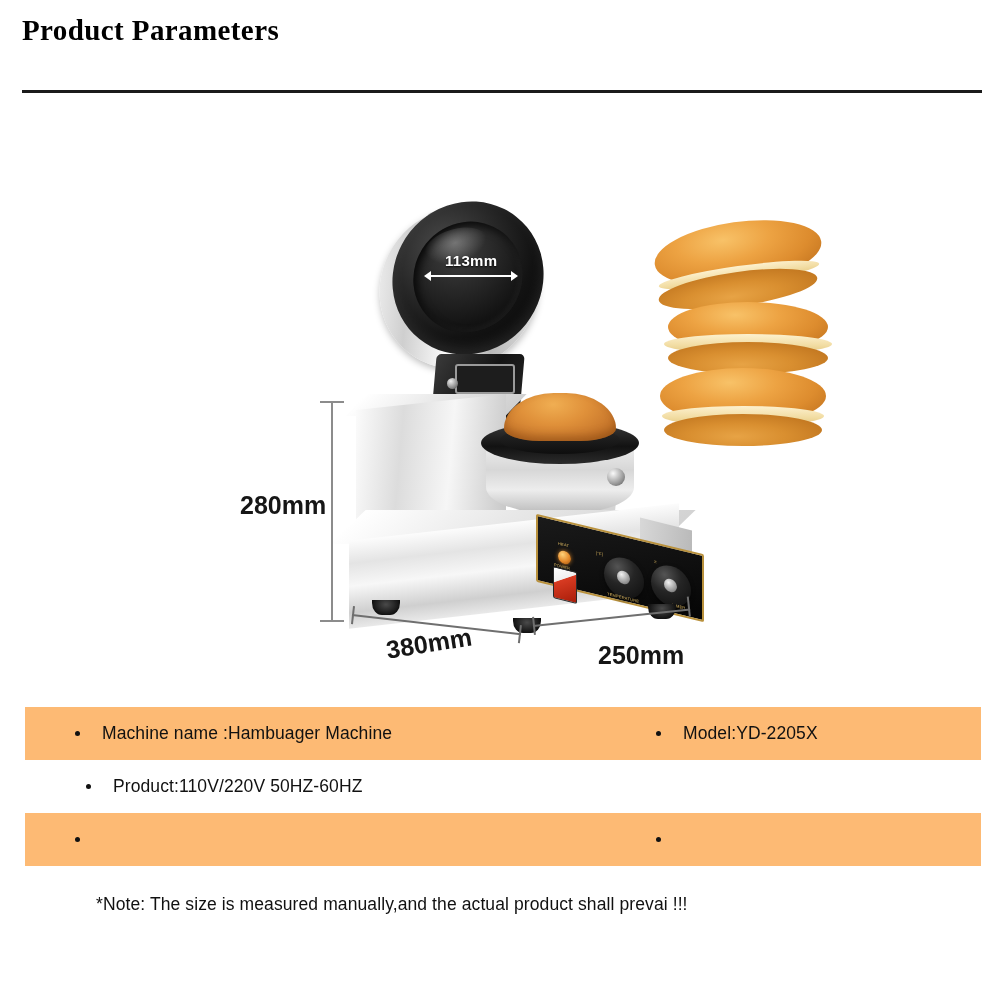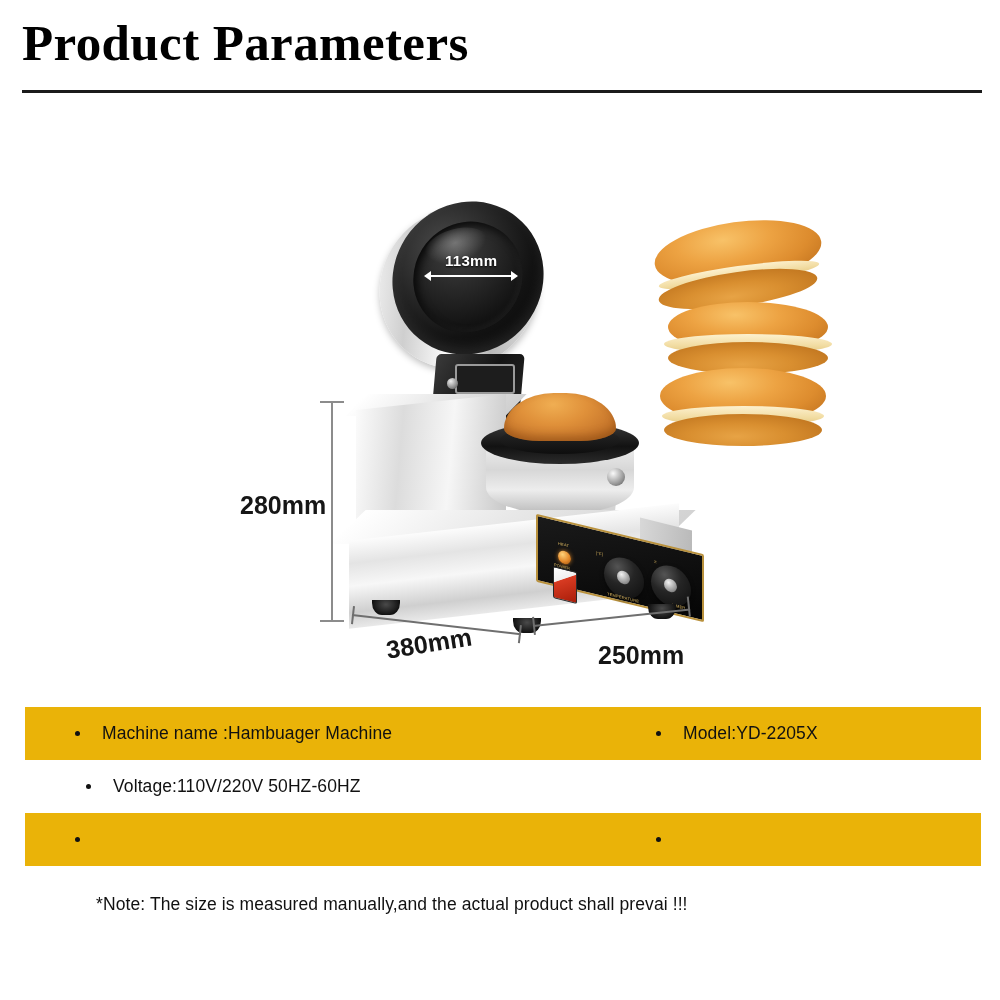--- a/index.html
+++ b/index.html
@@ -16,21 +16,21 @@
     color: #111111;
   }
 
   
   .page-title {
     position: absolute;
     left: 22px;
     top: 14px;
     font-family: "Liberation Serif", serif;
     font-weight: bold;
-    font-size: 51px;
+    font-size: 29px;
     letter-spacing: 0.4px;
     color: #000000;
     white-space: nowrap;
   }
   .title-rule {
     position: absolute;
     left: 22px;
     top: 90px;
     width: 960px;
     height: 3px;
@@ -476,21 +476,21 @@
     left: 25px;
     top: 707px;
     width: 956px;
   }
   .spec-row {
     position: relative;
     display: flex;
     height: 53px;
     align-items: center;
   }
-  .spec-row.shaded { background: #eab308; }
+  .spec-row.shaded { background: #fdba74; }
   .spec-cell {
     display: flex;
     align-items: center;
     box-sizing: border-box;
   }
   .spec-cell.left  { width: 570px; padding-left: 50px; }
   .spec-cell.right { width: 386px; padding-left: 61px; }
   .bullet {
     width: 5px; height: 5px;
     border-radius: 50%;
@@ -634,21 +634,21 @@
     </div>
     <div class="spec-cell right">
       <span class="bullet"></span>
       <span class="spec-text">Model:YD-2205X</span>
     </div>
   </div>
 
   <div class="spec-row">
     <div class="spec-cell right">
       <span class="bullet"></span>
-      <span class="spec-text">Voltage:110V/220V 50HZ-60HZ</span>
+      <span class="spec-text">Product:110V/220V 50HZ-60HZ</span>
     </div>
   </div>
 
   <div class="spec-row shaded">
     <div class="spec-cell left">
       <span class="bullet"></span>
     </div>
     <div class="spec-cell right">
       <span class="bullet"></span>
     </div>

